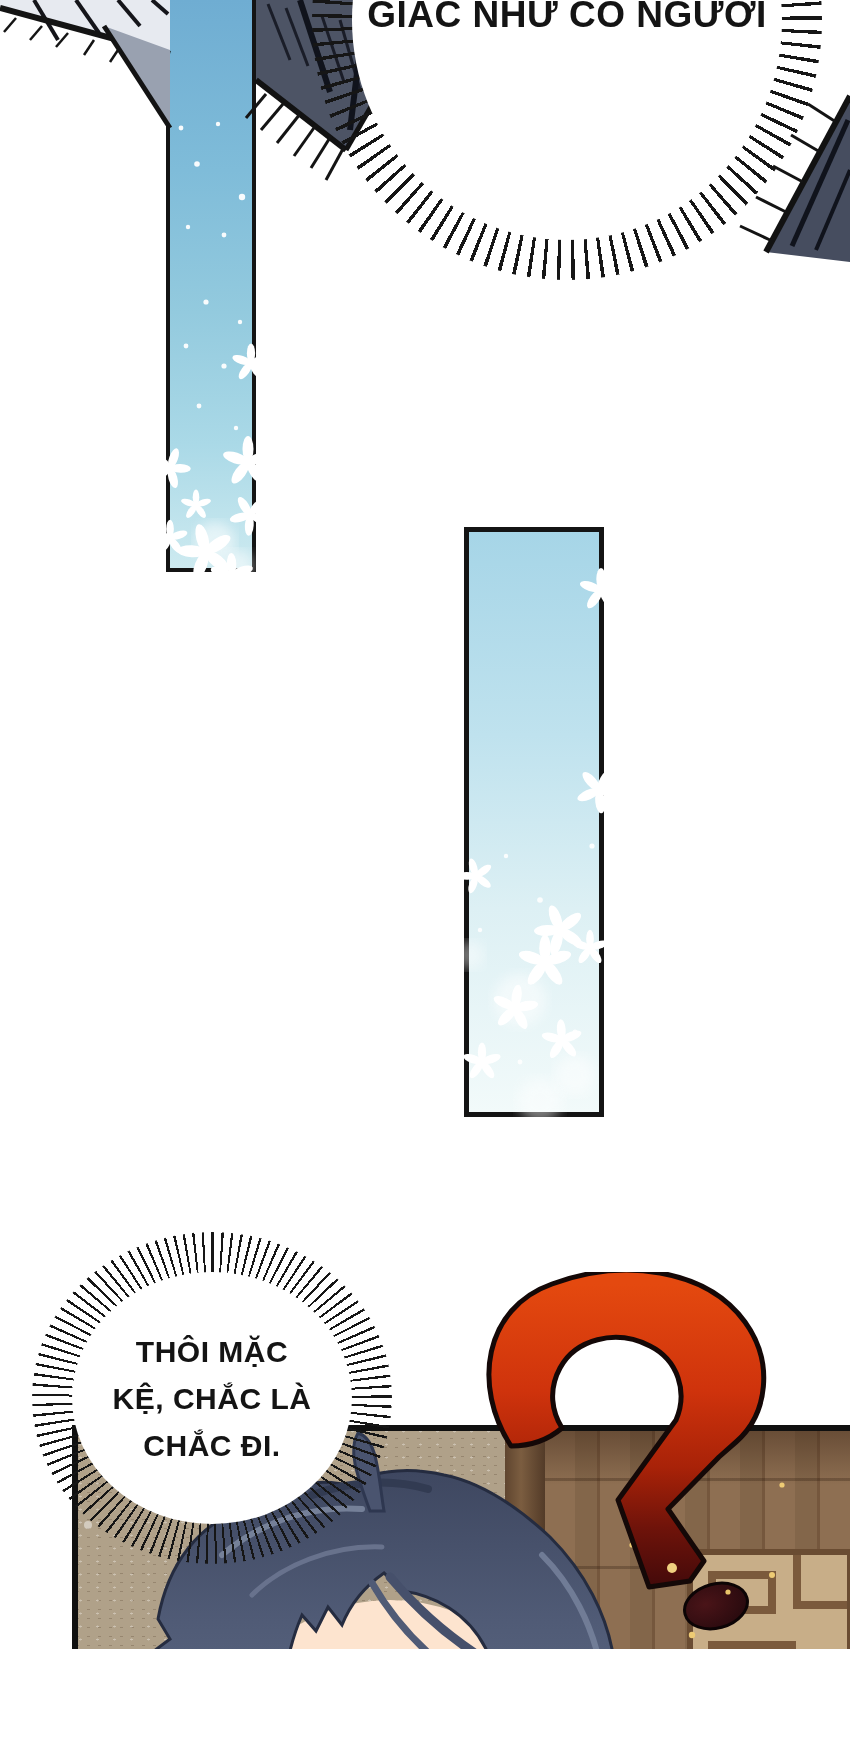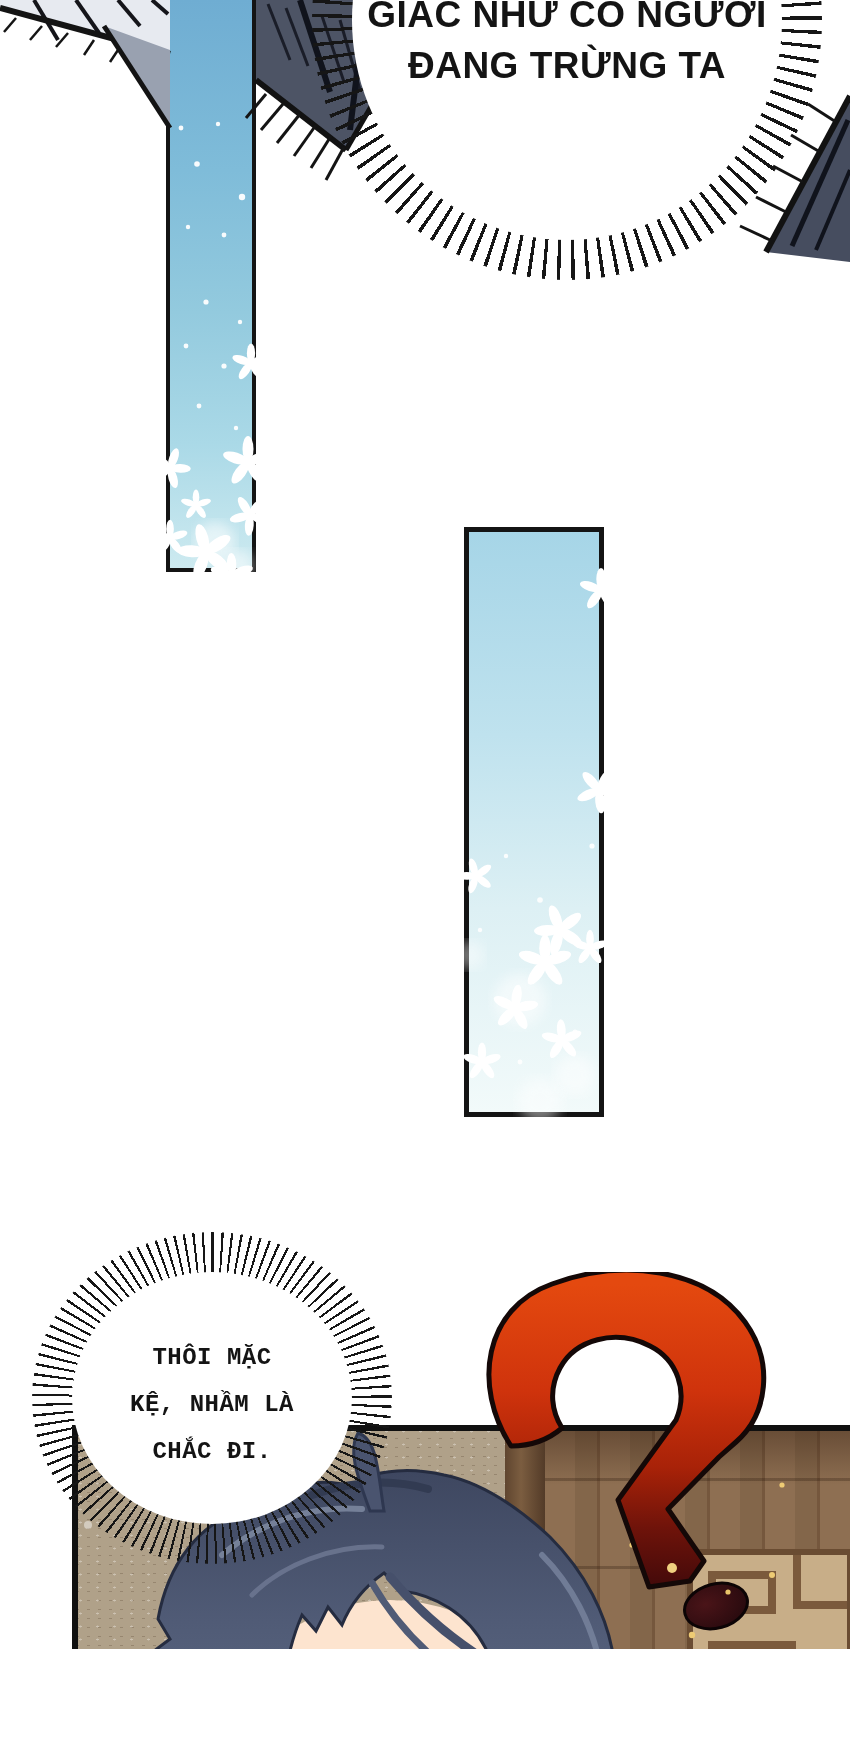--- a/index.html
+++ b/index.html
@@ -17,21 +17,21 @@
   
   .bubble-spikes{position:absolute;inset:0;border-radius:50%;
     background:repeating-conic-gradient(#161616 0deg 0.8deg, rgba(0,0,0,0) 0.8deg 3.3deg);}
   .bubble-body{position:absolute;background:#ffffff;border-radius:50%;}
   .bubble-text{position:absolute;left:0;right:0;text-align:center;font-weight:700;color:#141414;}
   #bubble-top{left:312px;top:-240px;width:510px;height:520px;}
   #bubble-top .bubble-body{inset:40px;}
   #bubble-top .bubble-text{top:229px;font-size:37px;line-height:51px;letter-spacing:.5px;}
   #bubble-bottom{left:32px;top:1232px;width:360px;height:332px;}
   #bubble-bottom .bubble-body{inset:40px;}
-  #bubble-bottom .bubble-text{top:102px;font-size:24px;line-height:47px;letter-spacing:.5px;font-family:Liberation Mono, monospace;}
+  #bubble-bottom .bubble-text{top:96px;font-size:30px;line-height:47px;letter-spacing:.5px;}
 
   
   #room-panel{left:72px;top:1425px;width:778px;height:320px;overflow:hidden;}
   #room-border-top{left:0;top:0;width:778px;height:6px;background:#101010;z-index:5;}
   #room-border-left{left:0;top:0;width:6px;height:320px;background:#101010;z-index:5;}
   #room-wall{left:0;top:0;width:433px;height:320px;background-color:#b0a189;
     background-image:radial-gradient(rgba(255,255,255,.35) 1.2px,transparent 1.4px),
                      radial-gradient(rgba(86,66,46,.28) 1px,transparent 1.2px);
     background-size:17px 13px,11px 9px;}
   #room-pillar{left:433px;top:0;width:40px;height:320px;
@@ -146,21 +146,20 @@
       <use href="#flower" transform="translate(232,575) scale(0.85) rotate(70)"></use>
       <use href="#flower" transform="translate(196,505) scale(0.6)"></use>
     </g>
   </svg>
 
   <div id="bubble-top" class="abs" style="z-index:3;">
     <div class="bubble-spikes"></div>
     <div class="bubble-body"></div>
     <div class="bubble-text">
       <div>GIÁC NHƯ CÓ NGƯỜI</div>
-      <div>ĐANG TRỪNG TA</div>
     </div>
   </div>
 
   <div id="strip-mid" class="strip" style="z-index:2;"></div>
   <svg class="abs" style="left:430px;top:540px;z-index:2;" width="200" height="590" viewBox="430 540 200 590">
     <g fill="#ffffff" opacity="0.9">
       <circle cx="592" cy="846" r="2.6"></circle>
         <circle cx="506" cy="856" r="2.2"></circle>
       <circle cx="540" cy="900" r="2.8"></circle>
         <circle cx="575" cy="1032" r="2.4"></circle>
@@ -302,18 +301,18 @@
     <ellipse cx="716" cy="1606" rx="32" ry="22" transform="rotate(-15 716 1606)" fill="url(#dotGrad)" stroke="#0c0405" stroke-width="3"></ellipse>
     <circle cx="672" cy="1568" r="5" fill="#f0d080"></circle>
     <circle cx="728" cy="1592" r="2.6" fill="#e9c56a"></circle>
   </svg>
 
   <div id="bubble-bottom" class="abs" style="z-index:6;">
     <div class="bubble-spikes"></div>
     <div class="bubble-body"></div>
     <div class="bubble-text">
       <div>THÔI MẶC</div>
-      <div>KỆ, NHẦM LÀ</div>
+      <div>KỆ, CHẮC LÀ</div>
       <div>CHẮC ĐI.</div>
     </div>
   </div>
 
 </div>
 
 </body></html>

